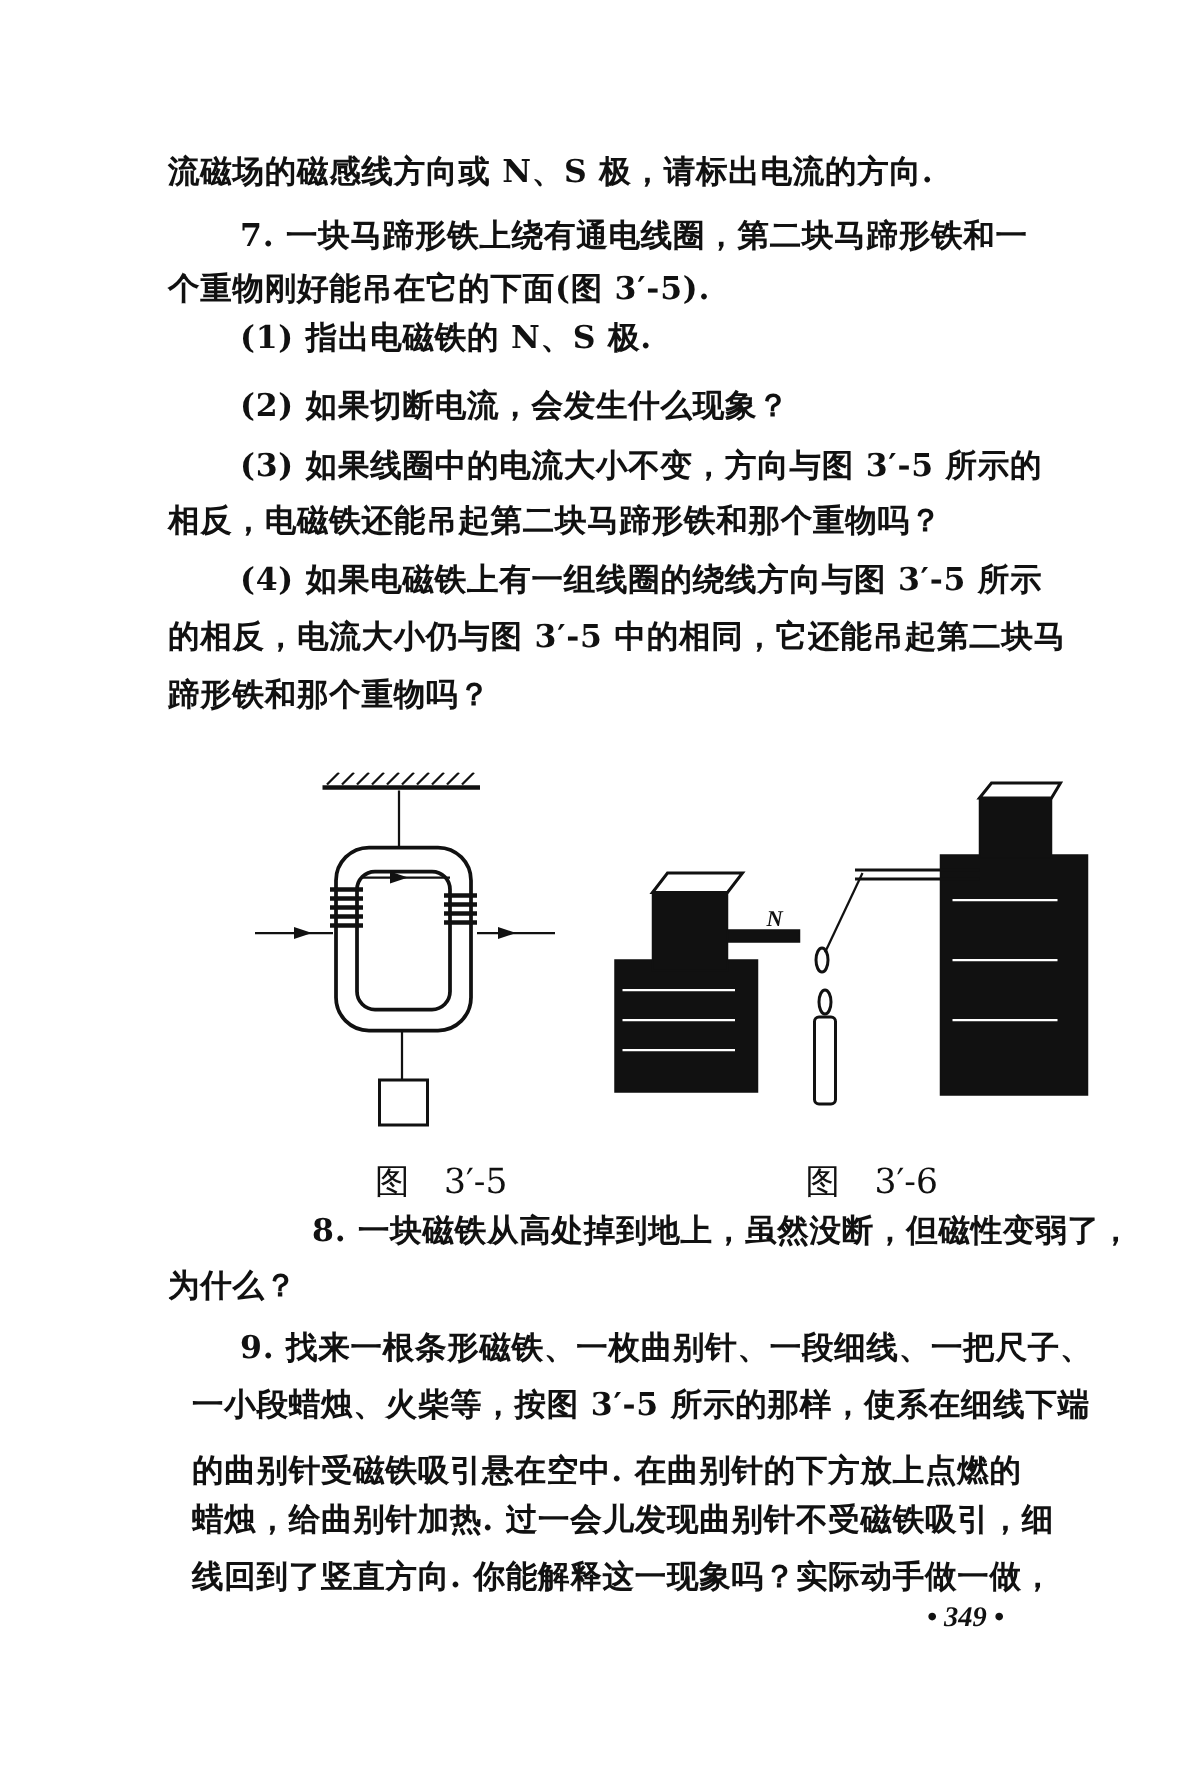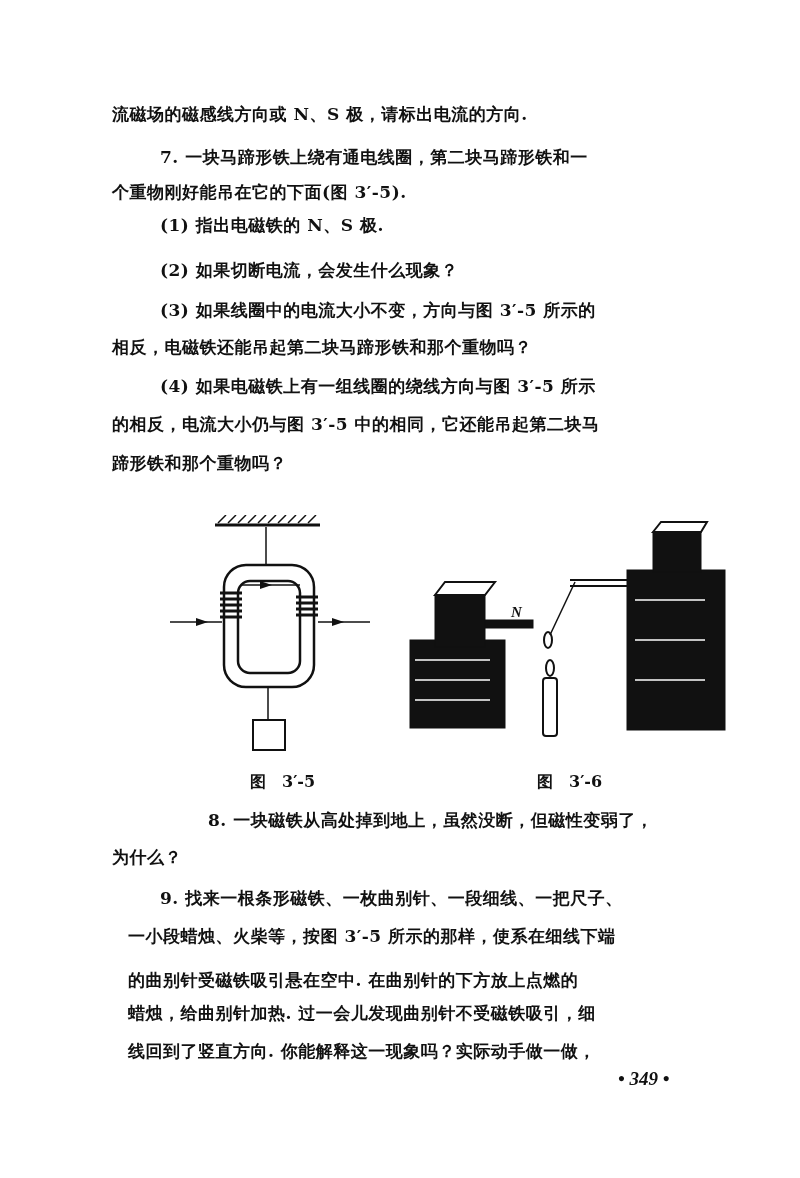--- a/index.html
+++ b/index.html
@@ -1,21 +1,21 @@
 <!DOCTYPE html>
 <html><head>
 <meta charset="utf-8">
 <style>
   html, body { margin: 0; padding: 0; background: #ffffff; }
   body { width: 800px; height: 1178px; position: relative; overflow: hidden;
          font-family: "DejaVu Serif", "Liberation Serif", serif; color: #111; }
-  .line { position: absolute; font-size: 17px; font-weight: bold; white-space: nowrap;
+  .line { position: absolute; font-size: 21px; font-weight: bold; white-space: nowrap;
           letter-spacing: 0.5px; line-height: 28px; }
   .figure { position: absolute; }
-  .caption { position: absolute; font-size: 16px; font-weight: bold; white-space: nowrap; }
+  .caption { position: absolute; font-size: 23px; font-weight: normal; white-space: nowrap; }
   .pagenum { position: absolute; font-size: 19px; font-style: italic; font-weight: bold;
              font-family: "Liberation Serif", serif; white-space: nowrap; }
 </style>
 </head>
 <body>
 
 <div>
   <div class="line" style="left:112px;top:100px;">流磁场的磁感线方向或 N、S 极，请标出电流的方向.</div>
   <div class="line" style="left:160px;top:143px;">7. 一块马蹄形铁上绕有通电线圈，第二块马蹄形铁和一</div>
   <div class="line" style="left:112px;top:178px;">个重物刚好能吊在它的下面(图 3′-5).</div>

